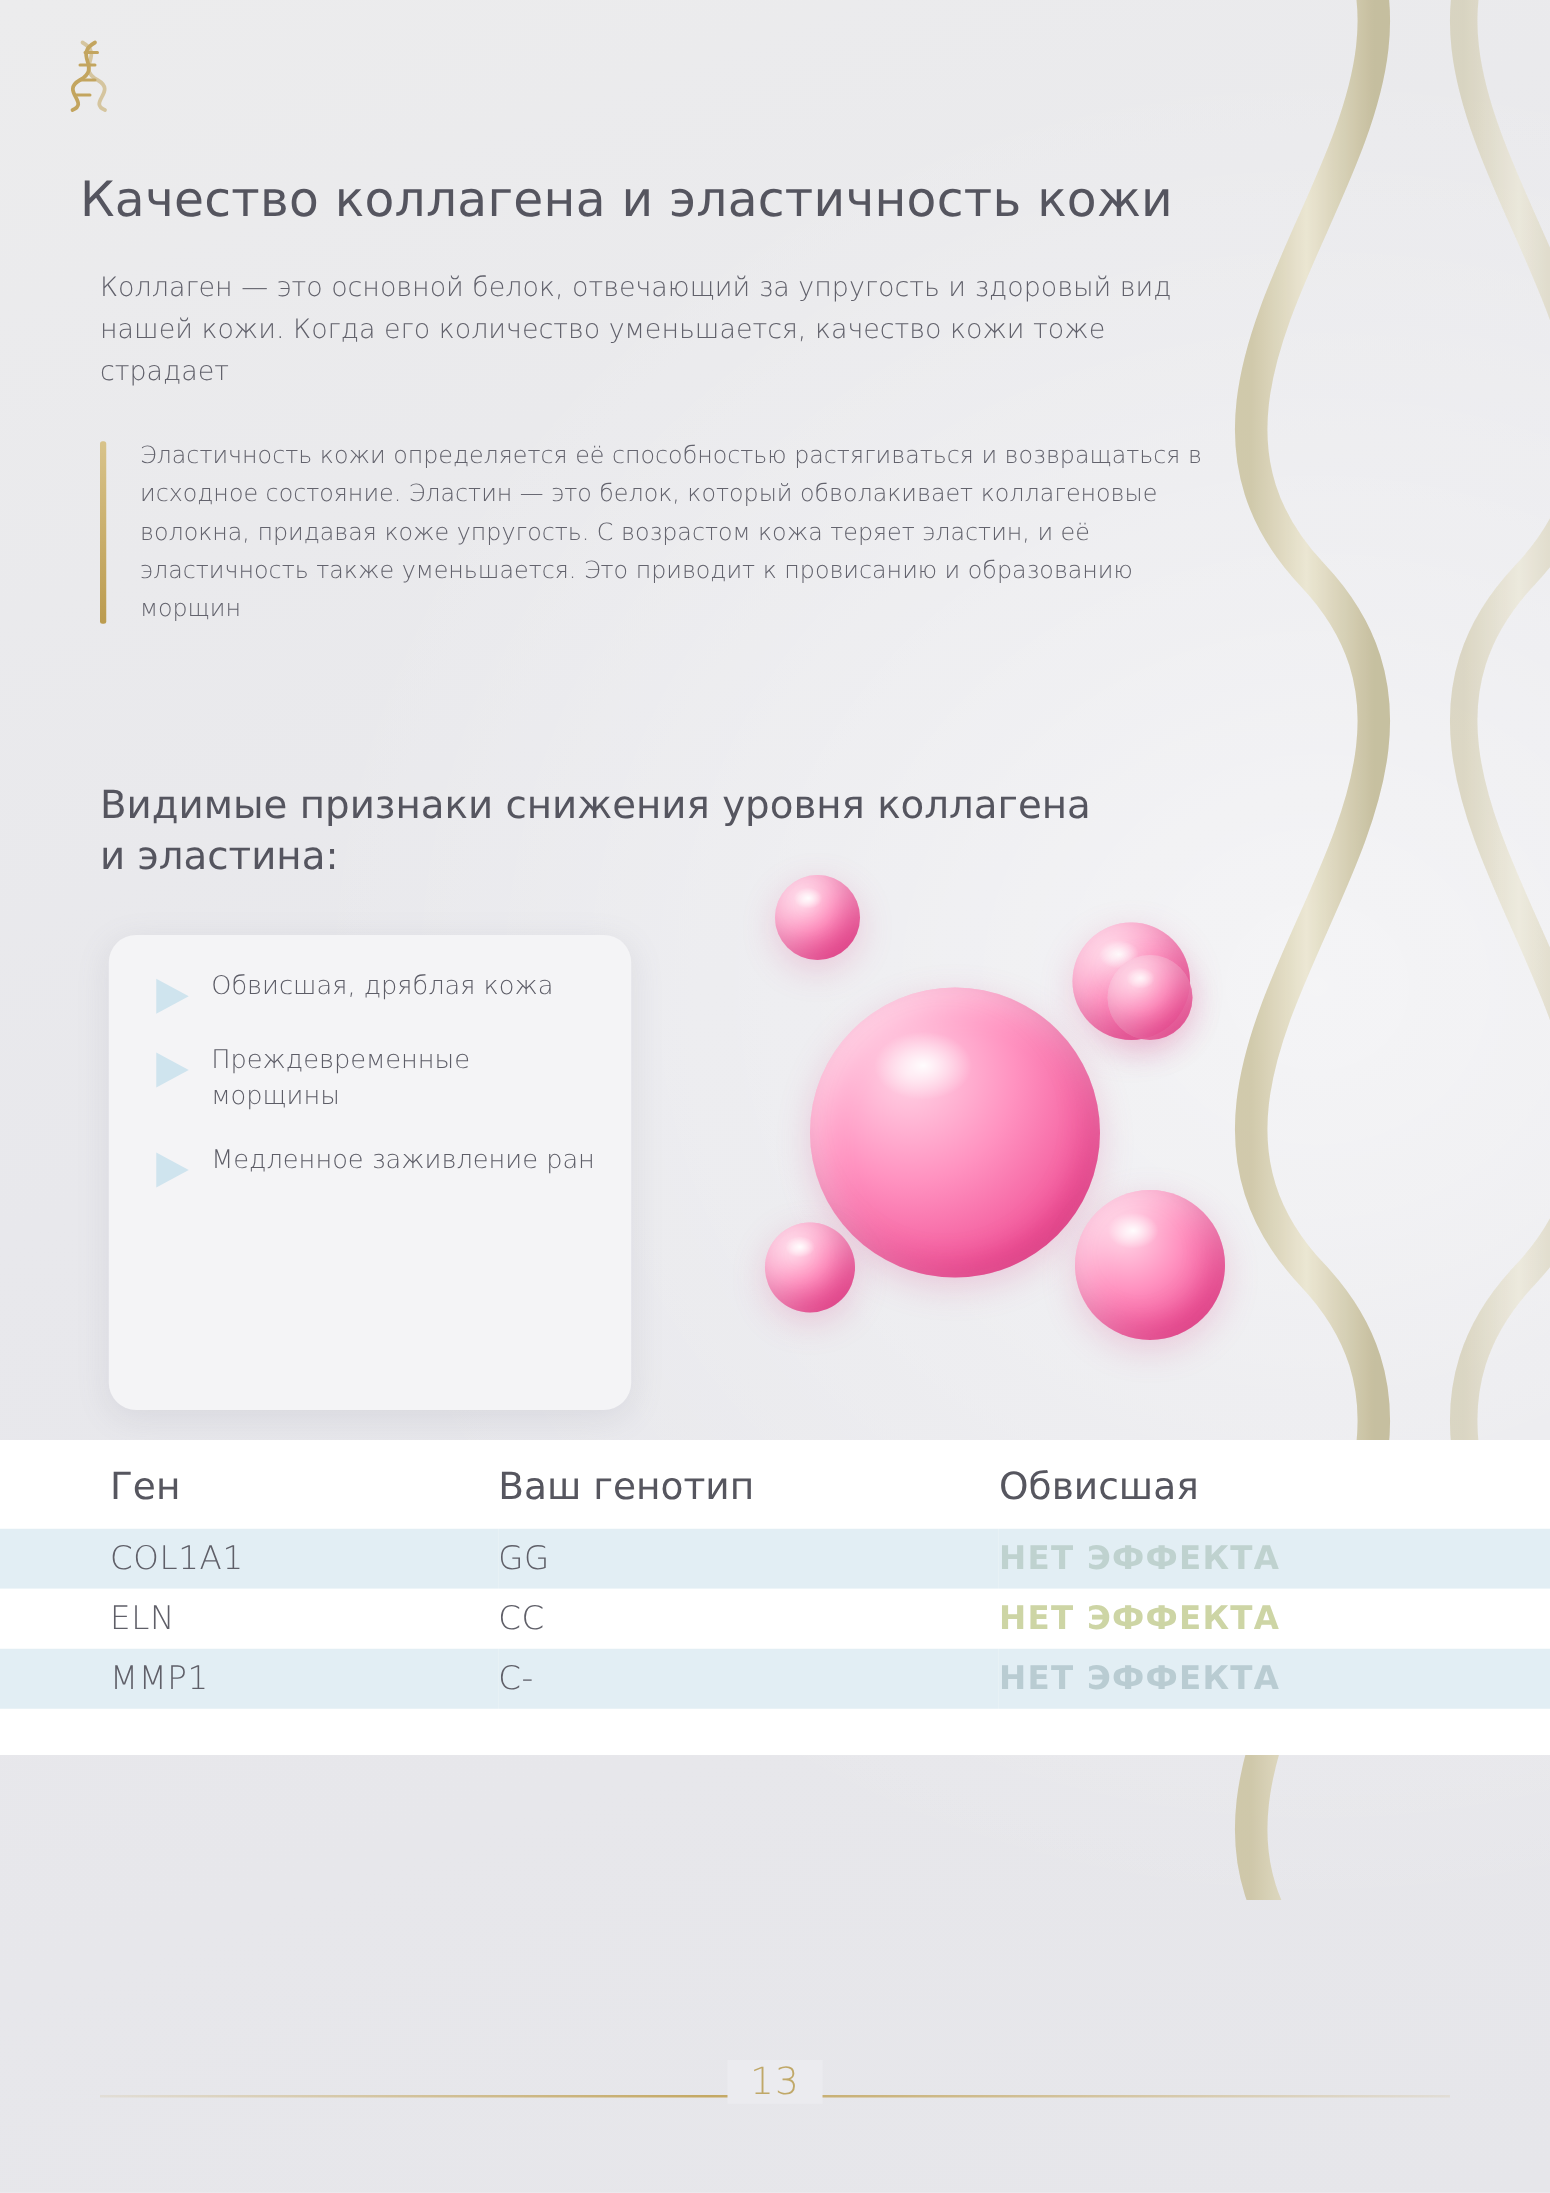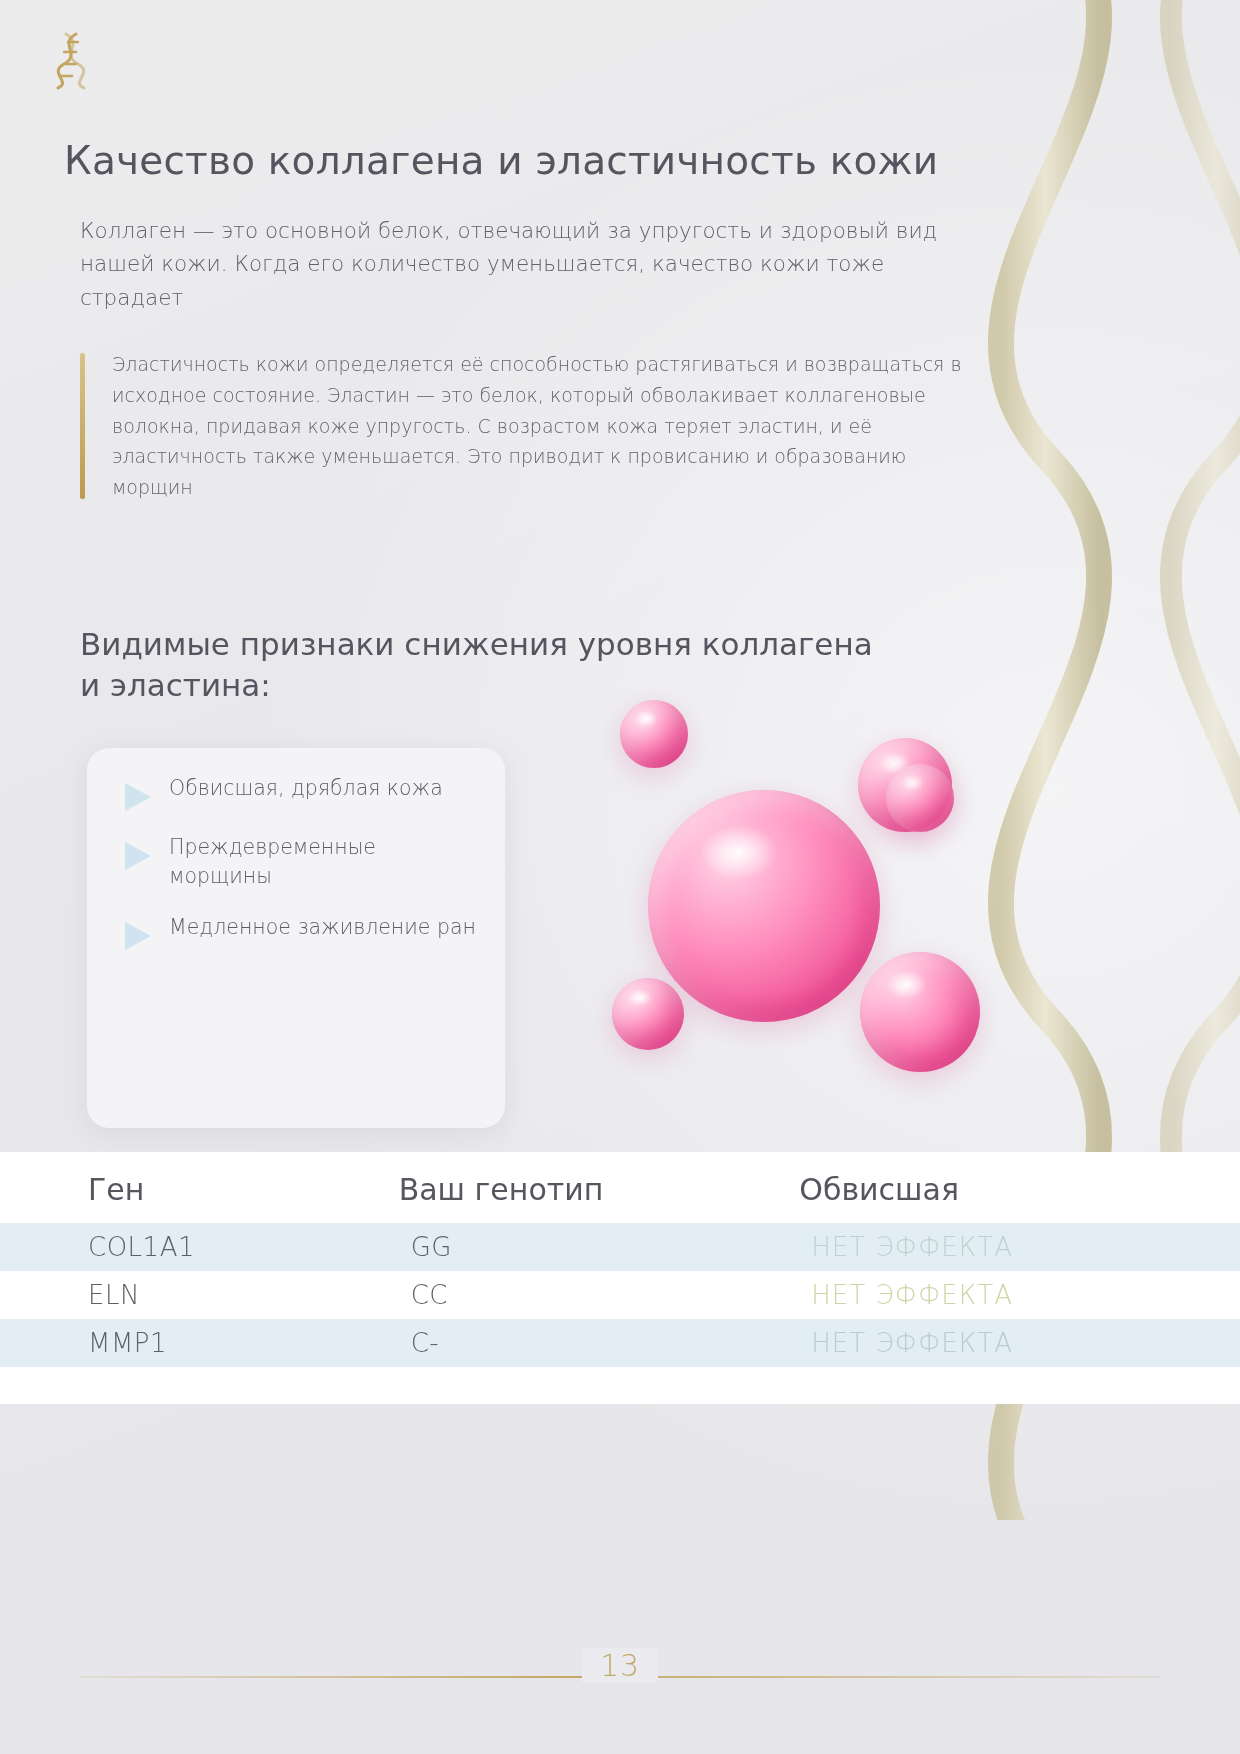--- a/index.html
+++ b/index.html
@@ -191,30 +191,30 @@
     font-weight: 400;
     font-size: 30px;
     color: #56565f;
     padding: 20px 0 16px 0;
     background: #ffffff;
   }
   .tbl td {
     font-size: 26px;
     font-weight: 300;
     color: #5f5f68;
-    padding: 9px 12px;
+    padding: 9px 0;
     letter-spacing: 0.5px;
     margin-left: 12px;
   }
   .tbl tr.striped td { background: #e2eef4; }
   .tbl tr.plain td { background: #ffffff; }
   .col-gene { width: 310px; padding-left: 88px !important; }
   .col-geno { width: 400px; }
   .col-res  { width: 440px; }
-  .res-text { color: #cdd5a5; letter-spacing: 1px; }
+  .res-text { color: #cdd5a5; letter-spacing: 1px; font-weight: bold; }
   .tbl tr.striped .res-text { color: #b9ccd2; }
   .tbl tr.striped:nth-of-type(1) .res-text { color: #bfd2cf; }
 
   
   .footer-rule {
     position: absolute;
     left: 80px;
     top: 1676px;
     width: 1080px;
     height: 2px;

